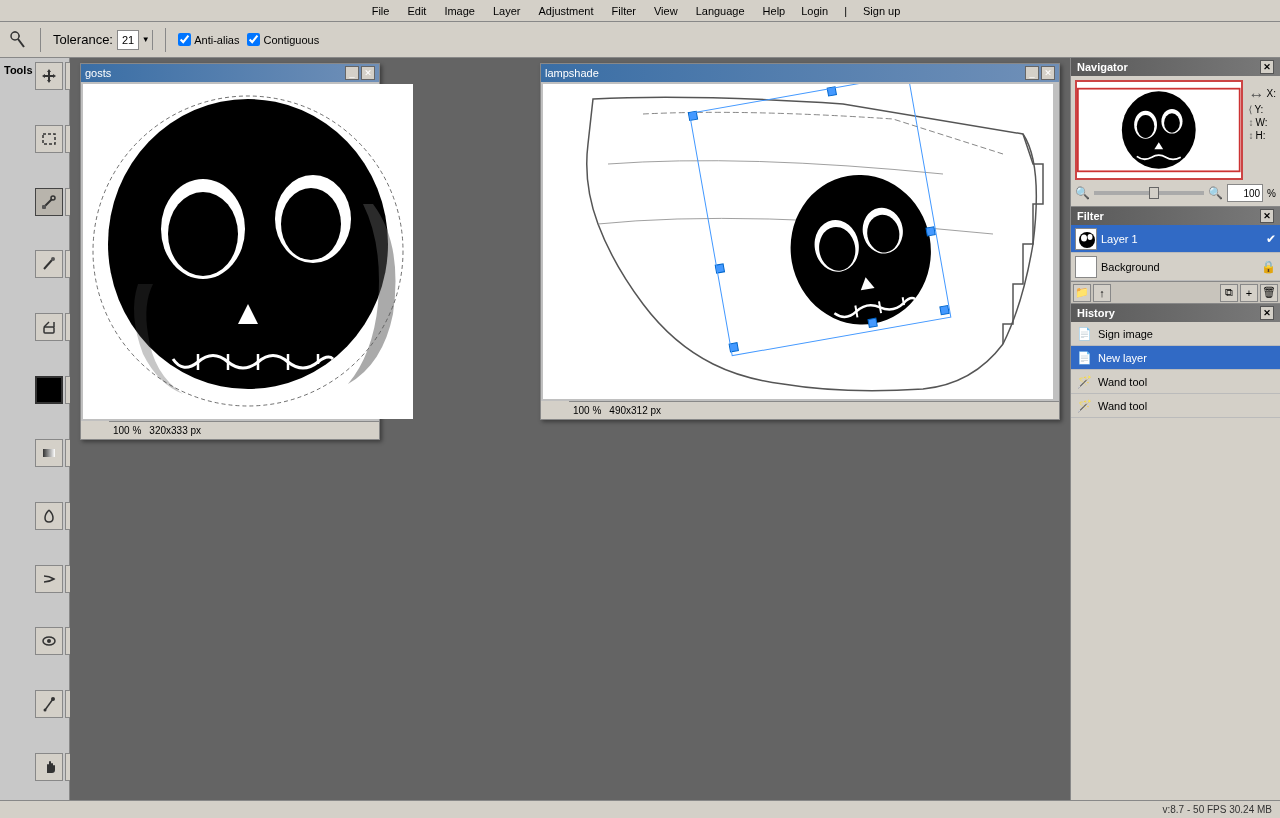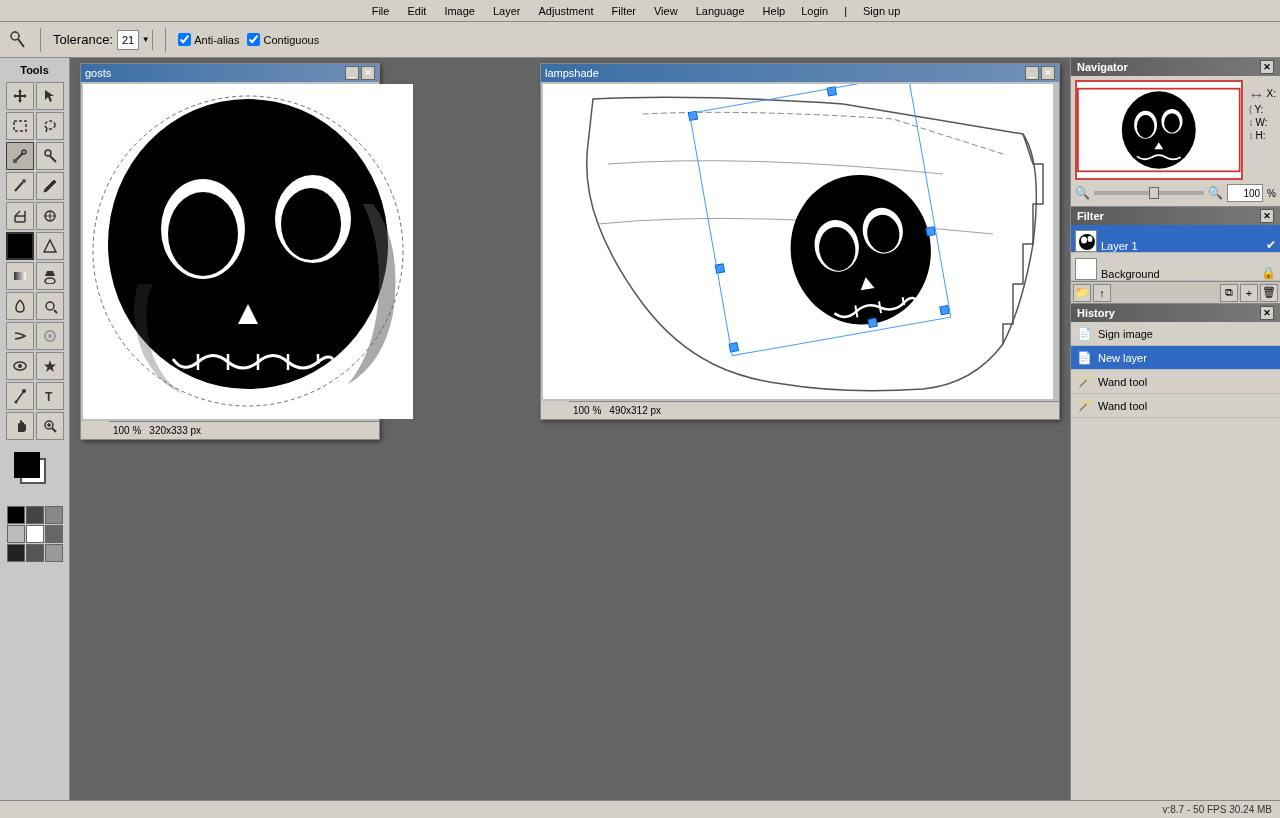--- a/index.html
+++ b/index.html
@@ -52,21 +52,21 @@
     
     #main { display: flex; height: calc(818px - 22px - 36px); }
 
     
     #tools-panel {
       width: 70px;
       background: #c8c8c8;
       border-right: 1px solid #888;
       padding: 4px;
       display: flex;
-      flex-direction: column;
+      flex-direction: row;
       gap: 2px;
     }
     .tools-title { font-size: 11px; font-weight: bold; text-align: center; padding: 2px 0 4px 0; }
     .tools-grid { display: grid; grid-template-columns: repeat(2, 28px); gap: 2px; justify-content: center; }
     .tool-btn {
       width: 28px; height: 28px;
       background: #d4d0c8;
       border: 1px solid #888;
       display: flex; align-items: center; justify-content: center;
       cursor: pointer; font-size: 14px;
@@ -138,21 +138,21 @@
     .nav-zoom-row { display: flex; align-items: center; gap: 4px; font-size: 10px; }
     .nav-zoom-bar { flex: 1; height: 4px; background: #aaa; position: relative; }
     .nav-zoom-handle { position: absolute; top: -4px; left: 50%; width: 10px; height: 12px; background: #d4d0c8; border: 1px solid #666; cursor: pointer; }
     .nav-zoom-input { width: 36px; border: 1px solid #888; background: white; height: 18px; font-size: 10px; text-align: right; padding: 0 2px; }
     .nav-zoom-pct { font-size: 10px; }
 
     
     #layers-panel { }
     .layers-body { padding: 0; }
     .layer-row {
-      display: flex; align-items: flex-end; height: 28px;
+      display: flex; align-items: center; height: 28px;
       padding: 0 4px; gap: 4px; border-bottom: 1px solid #bbb;
       cursor: pointer;
     }
     .layer-row.active { background: #316ac5; color: white; }
     .layer-thumb { width: 22px; height: 22px; border: 1px solid #888; background: white; overflow: hidden; flex-shrink: 0; }
     .layer-name { flex: 1; font-size: 11px; }
     .layer-icon { font-size: 12px; }
     .layers-toolbar {
       display: flex; align-items: center; height: 22px; background: #c8c4bc;
       border-top: 1px solid #888; padding: 0 2px; gap: 2px;

